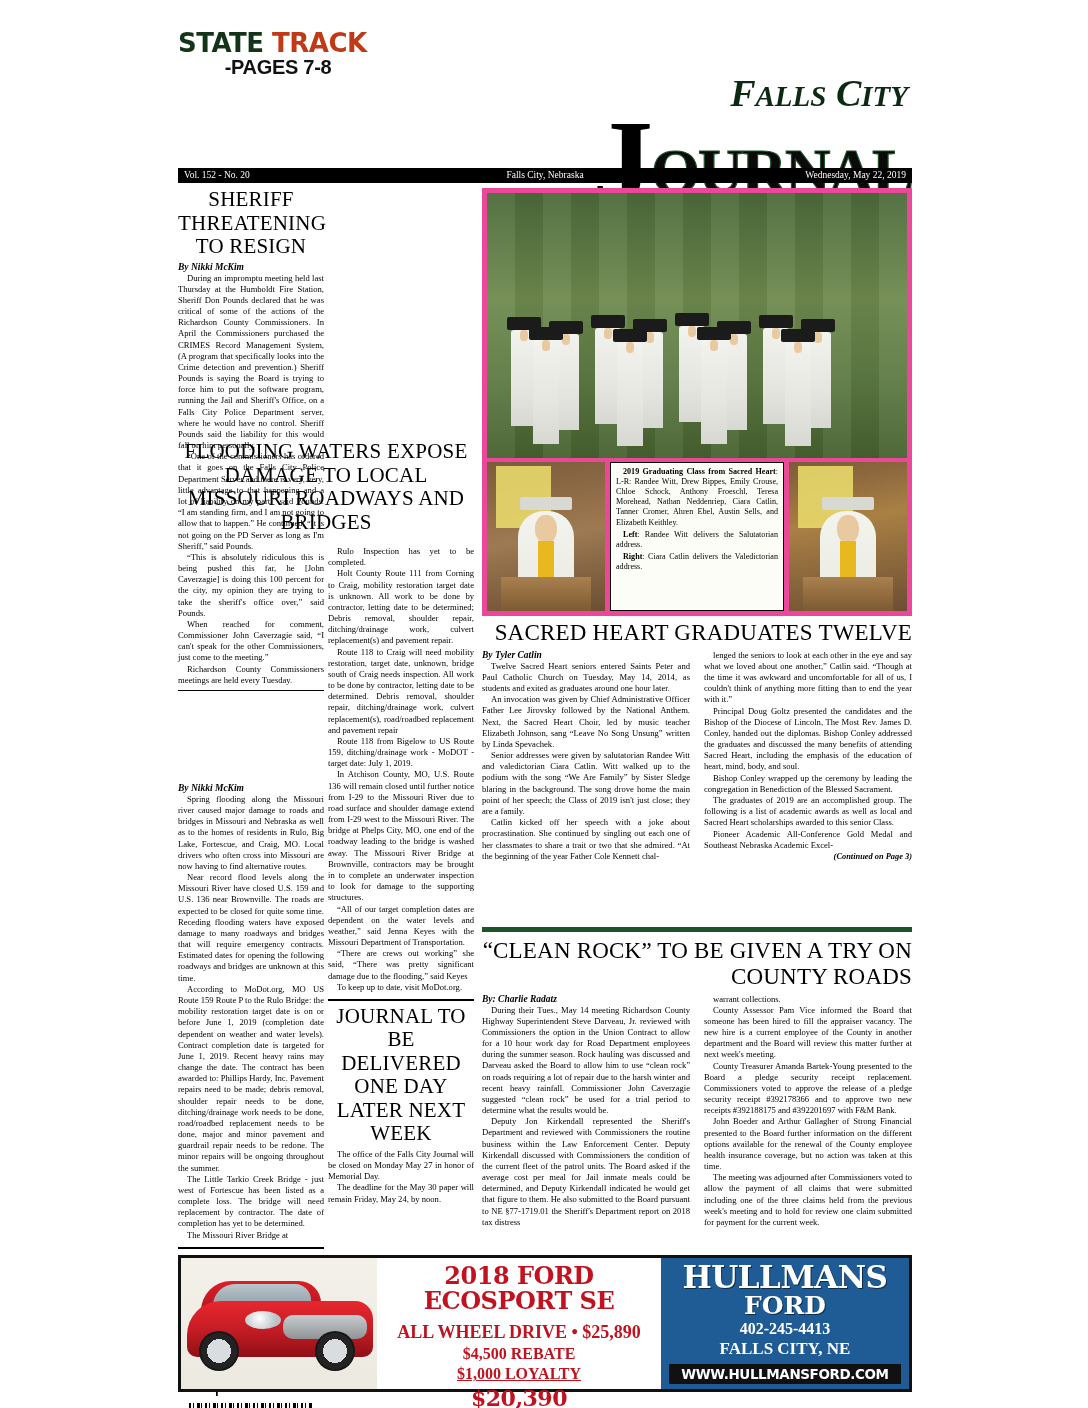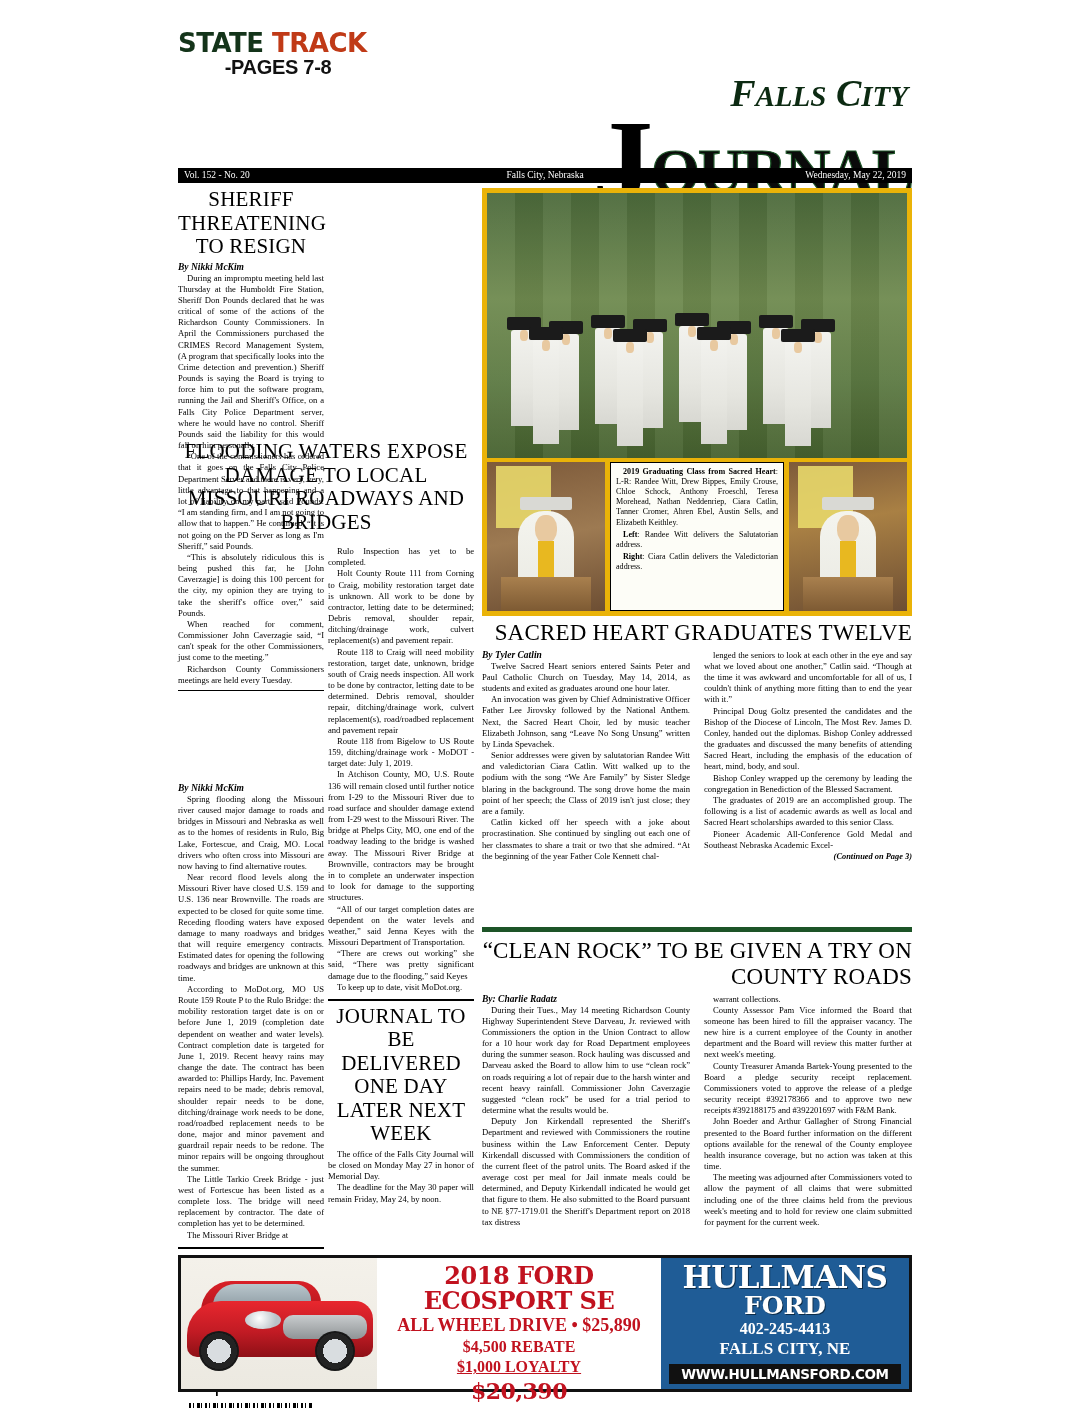--- a/index.html
+++ b/index.html
@@ -185,21 +185,21 @@
       #000 8px, #000 11px, #fff 11px, #fff 12px,
       #000 12px, #000 13px, #fff 13px, #fff 16px
     );
   }
 
   
   .photo-frame {
     position: absolute;
     left: 482px; top: 188px;
     width: 430px; height: 428px;
-    background: #eab308;
+    background: #ec4899;
     padding: 5px;
   }
   .photo-main {
     position: absolute;
     left: 5px; top: 5px;
     width: 420px; height: 265px;
     background: linear-gradient(180deg,#4c6a3b 0%, #6f8a4f 40%, #5d7a43 70%, #46612f 100%);
     overflow: hidden;
   }
   .grad-row {
@@ -394,21 +394,21 @@
     color: #c1121f;
     letter-spacing: -0.5px;
     line-height: 1.05;
   }
   .ad-l2 {
     font-family: "Liberation Serif", serif;
     font-weight: bold;
     font-size: 18px;
     color: #c1121f;
     font-variant: small-caps;
-    margin-top: 2px;
+    margin-top: 9px;
   }
   .ad-l3, .ad-l4 {
     font-family: "Liberation Serif", serif;
     font-weight: bold;
     font-size: 16px;
     color: #c1121f;
     font-variant: small-caps;
     margin-top: 2px;
   }
   .ad-l4 { text-decoration: underline; }

